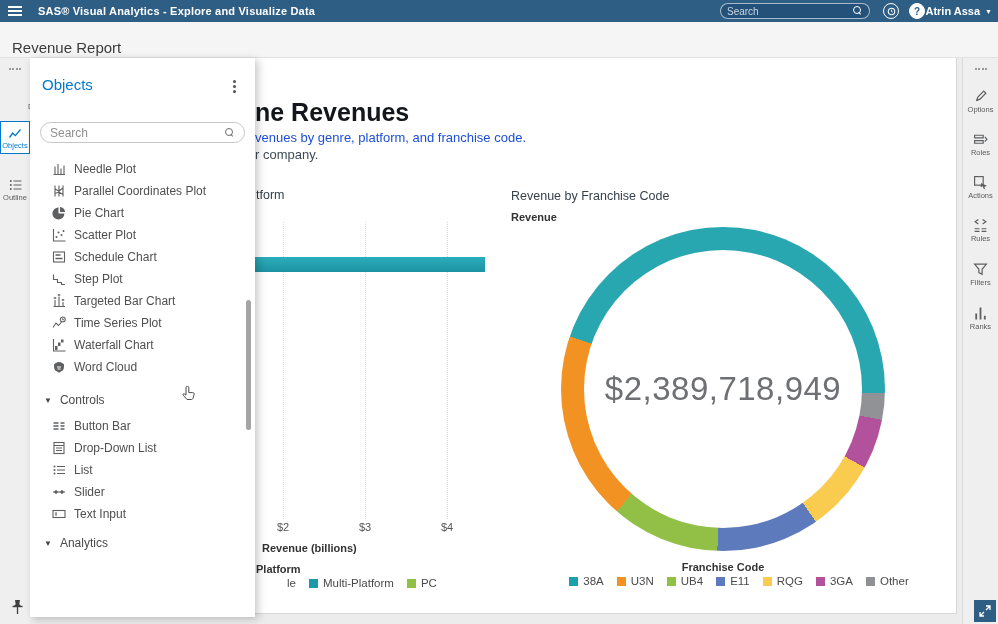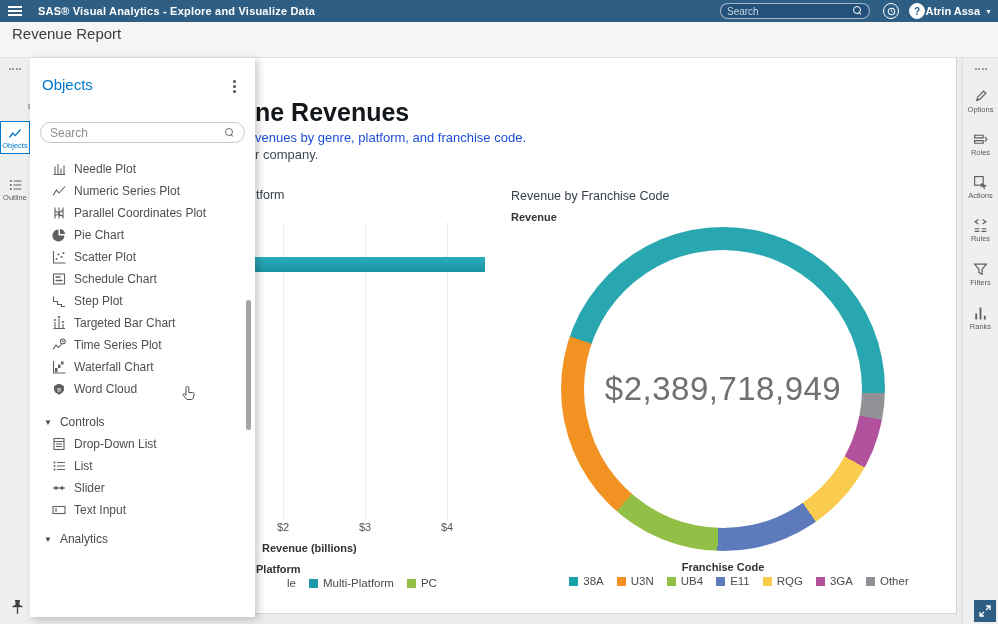--- a/index.html
+++ b/index.html
@@ -16,21 +16,21 @@
   .search-pill .ph { color:#c9d6e1; font-size:10px; flex:1; }
   .mag { position:relative; width:10px; height:10px; flex:0 0 auto; }
   .mag::before { content:""; position:absolute; left:0; top:0; width:6px; height:6px; border:1.4px solid #fff; border-radius:50%; }
   .mag::after { content:""; position:absolute; left:6.4px; top:6.4px; width:3.4px; height:1.4px; background:#fff; transform:rotate(45deg); transform-origin:0 0; }
   .bar-circle { position:absolute; top:3px; width:16px; height:16px; border:1.3px solid #fff; border-radius:50%; color:#fff; font-size:10px; font-weight:bold; display:flex; align-items:center; justify-content:center; cursor:pointer; }
   .user-chip { position:absolute; right:6px; top:0; height:22px; display:flex; align-items:center; gap:5px; color:#fff; font-size:11px; font-weight:bold; cursor:pointer; }
   .user-chip .caret { font-size:7px; }
 
   
   .report-bar { position:absolute; left:0; top:22px; width:998px; height:36px; background:#f5f5f5; border-bottom:1px solid #e2e2e2; z-index:4; }
-  .report-title { position:absolute; left:12px; top:3px; font-size:15px; color:#3c3c3c; }
+  .report-title { position:absolute; left:12px; top:17px; font-size:15px; color:#3c3c3c; }
   .rb-btn { position:absolute; top:30px; width:20px; height:20px; display:flex; align-items:center; justify-content:center; cursor:pointer; font-size:15px; line-height:1; }
   .rb-undo { left:870px; color:#4a4a4a; }
   .rb-redo { left:904px; color:#c3c3c3; }
   .rb-save { left:934px; }
   .kebab { left:968px; }
   .kebab i { display:block; width:3px; height:3px; border-radius:50%; background:#4a4a4a; box-shadow:0 5px 0 #4a4a4a, 0 10px 0 #4a4a4a; margin-top:-10px; }
 
   
   .rail { position:absolute; top:58px; height:566px; background:#efefef; z-index:3; }
   .rail-left { left:0; width:30px; }
@@ -286,26 +286,20 @@
 
   <div class="op-list">
     <div class="op-row">
       <svg class="ic" viewBox="0 0 14 14">
           <path class="st" d="M3 12V4.5M6 12V2M9 12V6.5M12 12V3.5M1.5 12.5h11.5"></path>
         </svg>
       <span>Needle Plot</span>
     </div>
     <div class="op-row">
       <svg class="ic" viewBox="0 0 14 14">
-          <path class="st" d="M1 11.5l3.5-5.5 2.5 3L13 2.5"></path>
-        </svg>
-      <span>Numeric Series Plot</span>
-    </div>
-    <div class="op-row">
-      <svg class="ic" viewBox="0 0 14 14">
           <path class="st" d="M3 1.5v11M7 1.5v11M11 1.5v11M3 5l4 2 4-3M3 9.5L7 8l4 2.5"></path>
         </svg>
       <span>Parallel Coordinates Plot</span>
     </div>
     <div class="op-row">
       <svg class="ic" viewBox="0 0 14 14">
           <path class="fl" d="M6.5 7.5V1.6A6 6 0 1 0 12.4 7.5z"></path>
           <path class="fl" d="M8 6V.9A6 6 0 0 1 13.1 6z"></path>
         </svg>
       <span>Pie Chart</span>
@@ -366,20 +360,26 @@
           <path d="M5 7h4M5.5 9h3" stroke="#fff" stroke-width="1" fill="none"></path>
         </svg>
       <span>Word Cloud</span>
     </div>
 
     <div class="op-section sect-gap">
       <span class="arr">▼</span>
       <span>Controls</span>
     </div>
 
+    <div class="op-row sub-gap">
+      <svg class="ic" viewBox="0 0 14 14">
+          <path d="M1.5 4h5M8.5 4h4M1.5 7h5M8.5 7h4M1.5 10h5M8.5 10h4" stroke="#5f6062" stroke-width="1.6" fill="none"></path>
+        </svg>
+      <span>Button Bar</span>
+    </div>
     <div class="op-row">
       <svg class="ic" viewBox="0 0 14 14">
           <rect class="st" x="2" y="1.5" width="10" height="11"></rect>
           <path class="st" d="M2 4.5h10M4 7h6M4 9.5h6"></path>
         </svg>
       <span>Drop-Down List</span>
     </div>
     <div class="op-row">
       <svg class="ic" viewBox="0 0 14 14">
           <circle class="fl" cx="2.5" cy="3.5" r="1"></circle>

